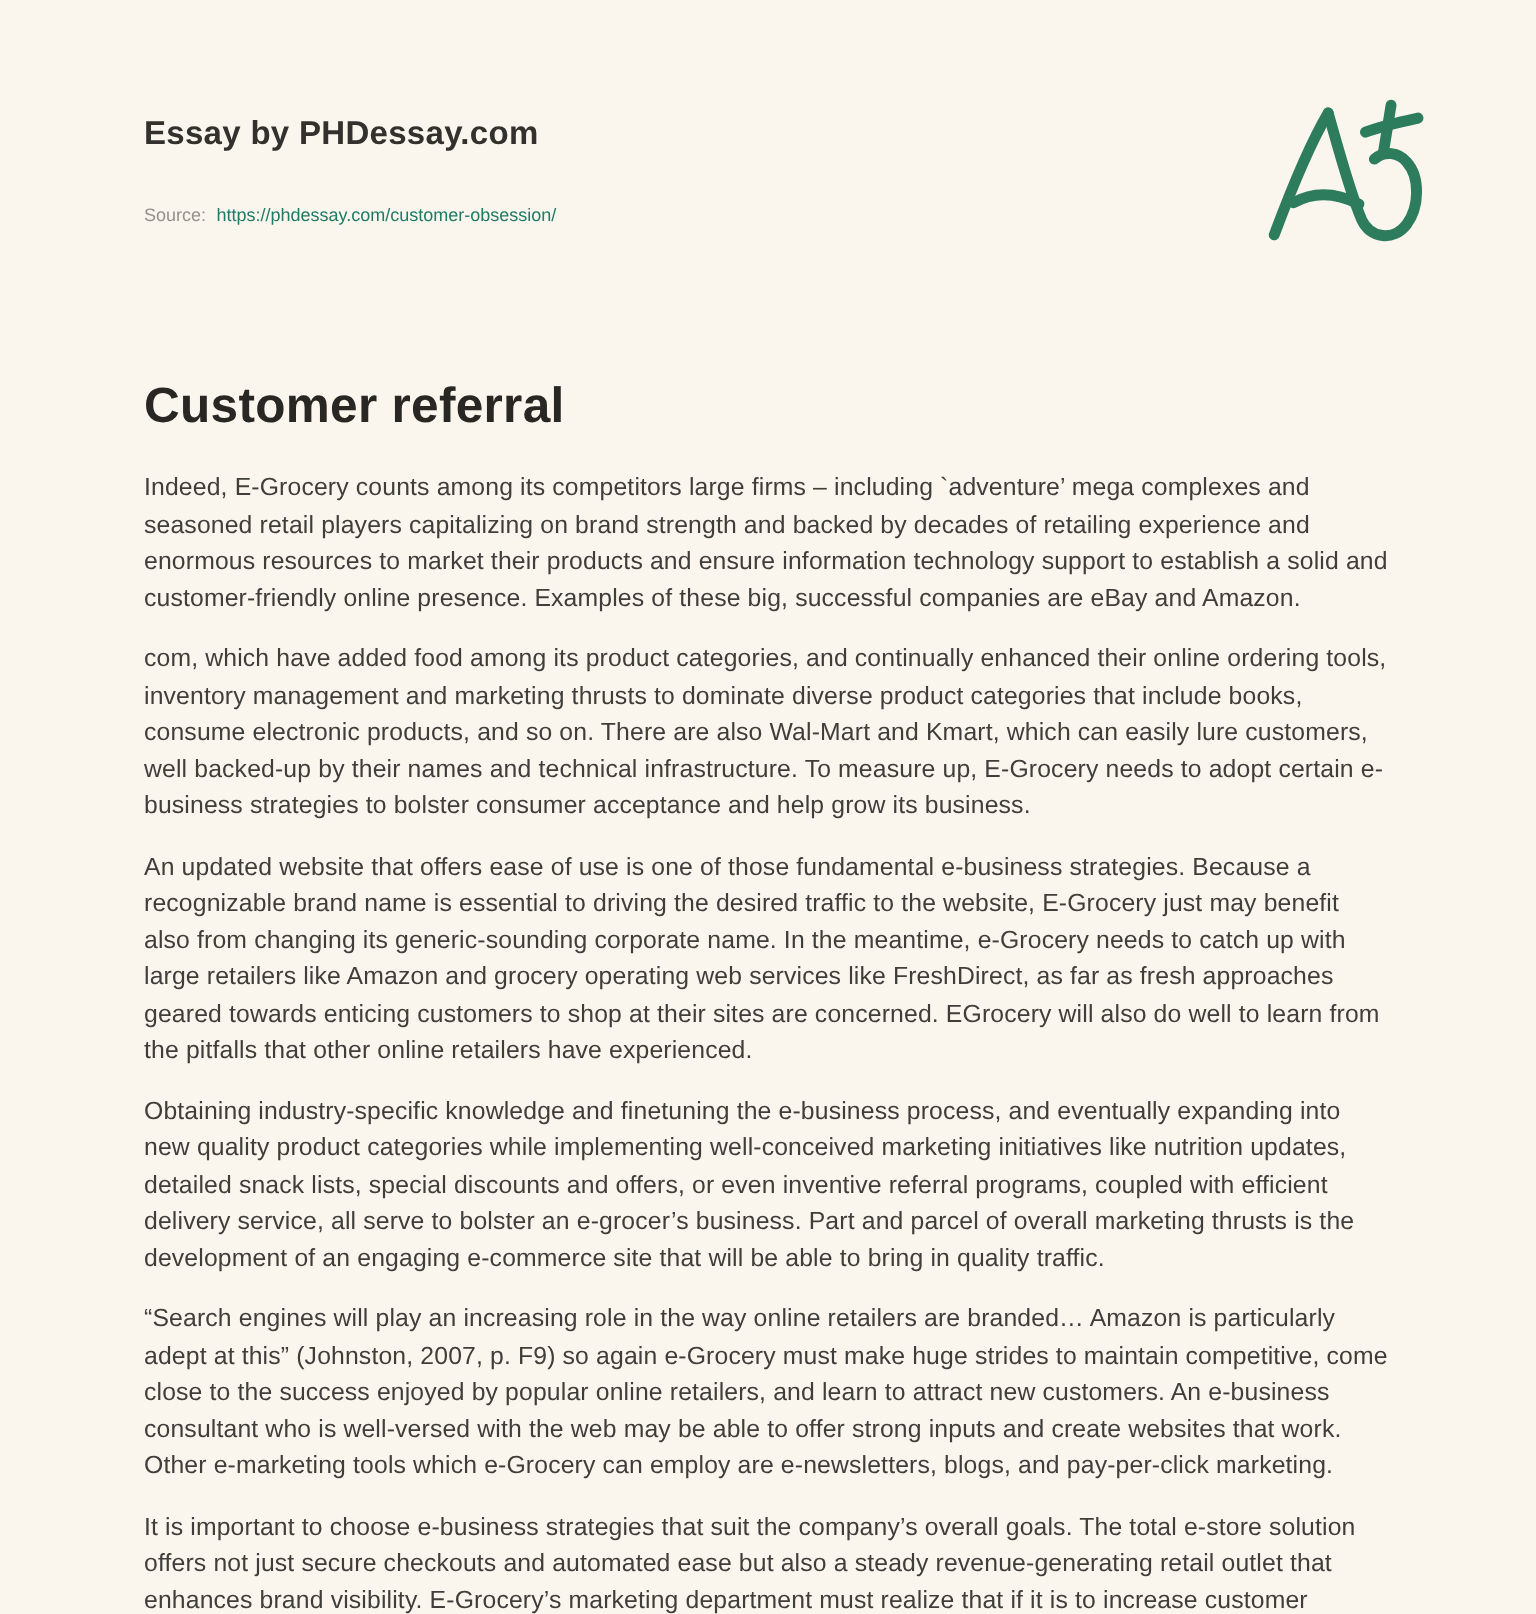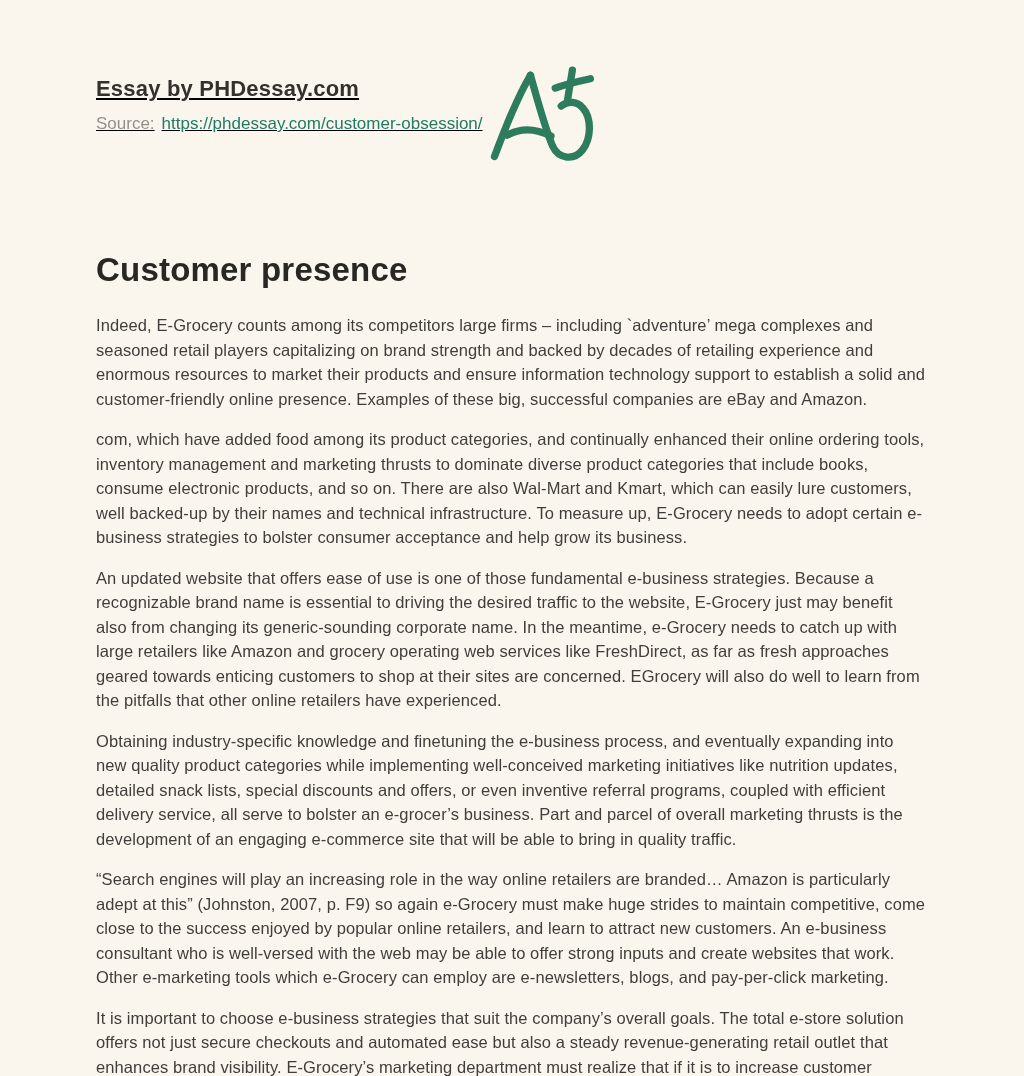--- a/index.html
+++ b/index.html
@@ -14,33 +14,33 @@
     font-family: "Liberation Sans", "DejaVu Sans", sans-serif;
     -webkit-font-smoothing: antialiased;
   }
   .doc {
     padding: 76px 96px 0 96px;
     box-sizing: border-box;
     width: 1024px;
   }
   .header-row {
     display: flex;
+    justify-content: space-between;
     align-items: flex-start;
-    text-decoration: underline;
   }
   .byline {
     font-size: 22px;
     font-weight: 700;
     color: #33312e;
     letter-spacing: 0.2px;
     line-height: 26px;
   }
   .source-row {
-    margin-top: 12px;
-    font-size: 17px;
+    margin-top: 32px;
+    font-size: 12px;
     line-height: 19px;
   }
   .source-label {
     color: #95908a;
     margin-right: 7px;
   }
   .source-link {
     color: #1f7a66;
     text-decoration: none;
     cursor: pointer;
@@ -89,21 +89,21 @@
       <g stroke="#2e7c5e" stroke-width="8.5" stroke-linecap="round" fill="none">
         <path d="M13 107 C 26 72, 42 34, 55 12"></path>
         <path d="M55 12 C 63 40, 72 74, 81 95 C 88 110, 106 112, 116 99 C 126 86, 127 62, 116 50 C 110 43, 99 41, 91 48"></path>
         <path d="M28 82 C 44 73, 61 74, 79 83"></path>
         <path d="M104 6 C 102 18, 100 31, 98 43"></path>
         <path d="M84 27 C 97 22, 111 19, 125 16"></path>
       </g>
     </svg>
   </div>
 
-  <h1 class="title">Customer presence</h1>
+  <h1 class="title">Customer referral</h1>
 
   <div class="paragraphs">
     <p>Indeed, E-Grocery counts among its competitors large firms – including `adventure’ mega complexes and seasoned retail players capitalizing on brand strength and backed by decades of retailing experience and enormous resources to market their products and ensure information technology support to establish a solid and customer-friendly online presence. Examples of these big, successful companies are eBay and Amazon.</p>
     <p>com, which have added food among its product categories, and continually enhanced their online ordering tools, inventory management and marketing thrusts to dominate diverse product categories that include books, consume electronic products, and so on. There are also Wal-Mart and Kmart, which can easily lure customers, well backed-up by their names and technical infrastructure. To measure up, E-Grocery needs to adopt certain e-business strategies to bolster consumer acceptance and help grow its business.</p>
     <p>An updated website that offers ease of use is one of those fundamental e-business strategies. Because a recognizable brand name is essential to driving the desired traffic to the website, E-Grocery just may benefit also from changing its generic-sounding corporate name. In the meantime, e-Grocery needs to catch up with large retailers like Amazon and grocery operating web services like FreshDirect, as far as fresh approaches geared towards enticing customers to shop at their sites are concerned. EGrocery will also do well to learn from the pitfalls that other online retailers have experienced.</p>
     <p>Obtaining industry-specific knowledge and finetuning the e-business process, and eventually expanding into new quality product categories while implementing well-conceived marketing initiatives like nutrition updates, detailed snack lists, special discounts and offers, or even inventive referral programs, coupled with efficient delivery service, all serve to bolster an e-grocer’s business. Part and parcel of overall marketing thrusts is the development of an engaging e-commerce site that will be able to bring in quality traffic.</p>
     <p>“Search engines will play an increasing role in the way online retailers are branded… Amazon is particularly adept at this” (Johnston, 2007, p. F9) so again e-Grocery must make huge strides to maintain competitive, come close to the success enjoyed by popular online retailers, and learn to attract new customers. An e-business consultant who is well-versed with the web may be able to offer strong inputs and create websites that work. Other e-marketing tools which e-Grocery can employ are e-newsletters, blogs, and pay-per-click marketing.</p>
     <p>It is important to choose e-business strategies that suit the company’s overall goals. The total e-store solution offers not just secure checkouts and automated ease but also a steady revenue-generating retail outlet that enhances brand visibility. E-Grocery’s marketing department must realize that if it is to increase customer response</p>
   </div>
 

